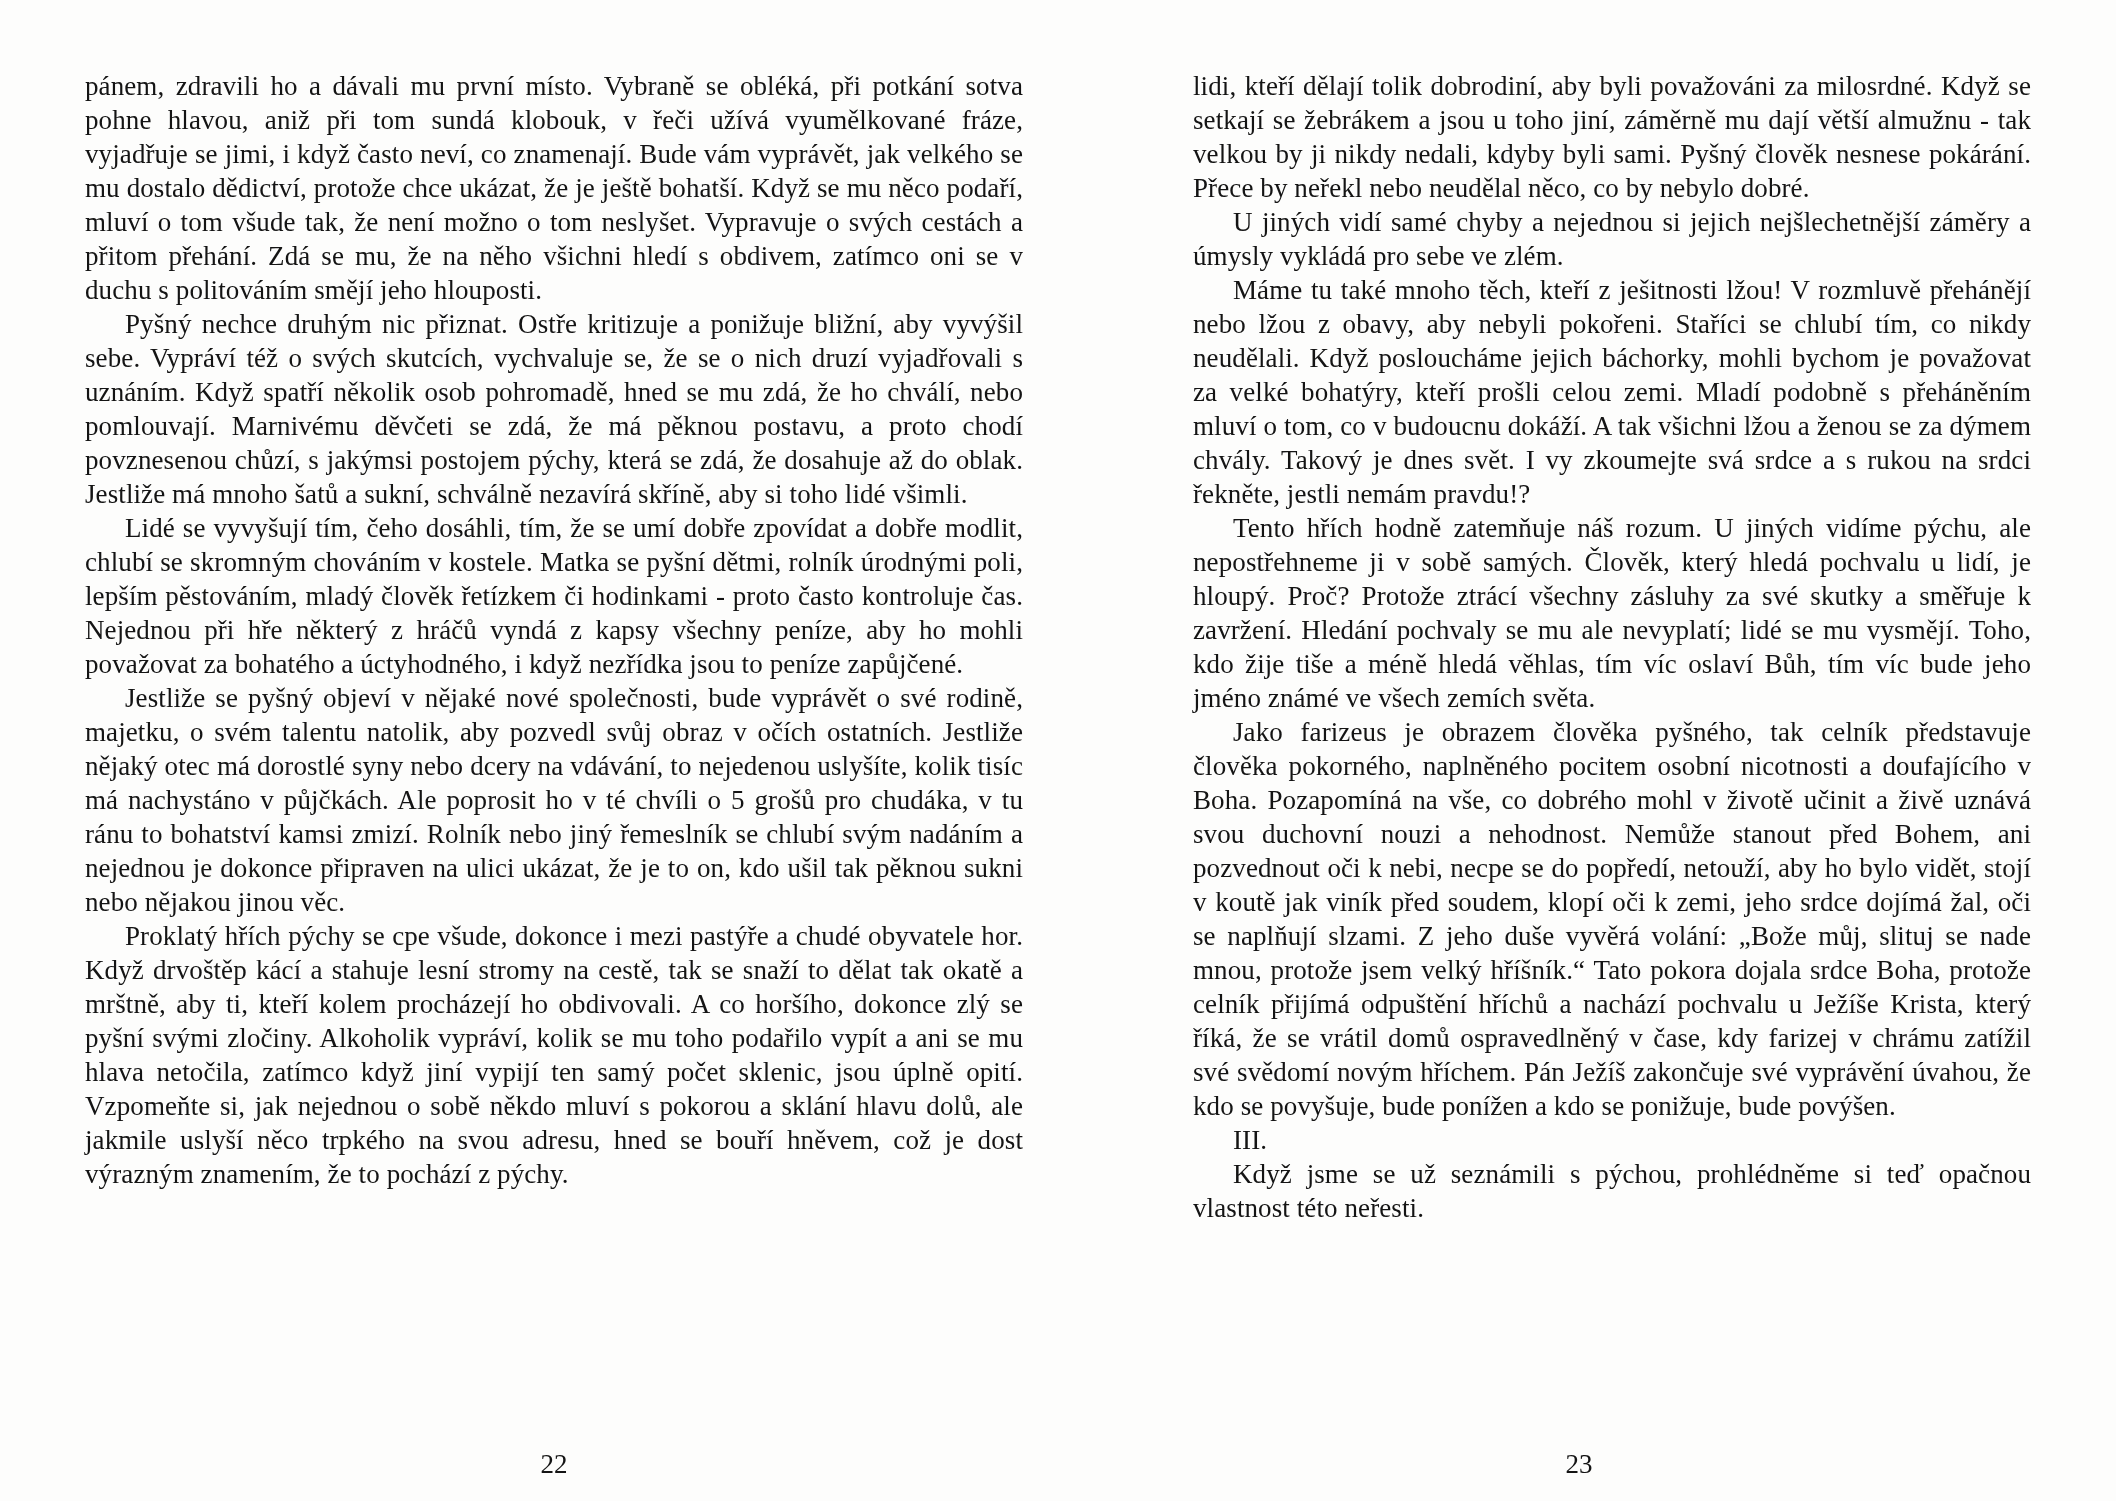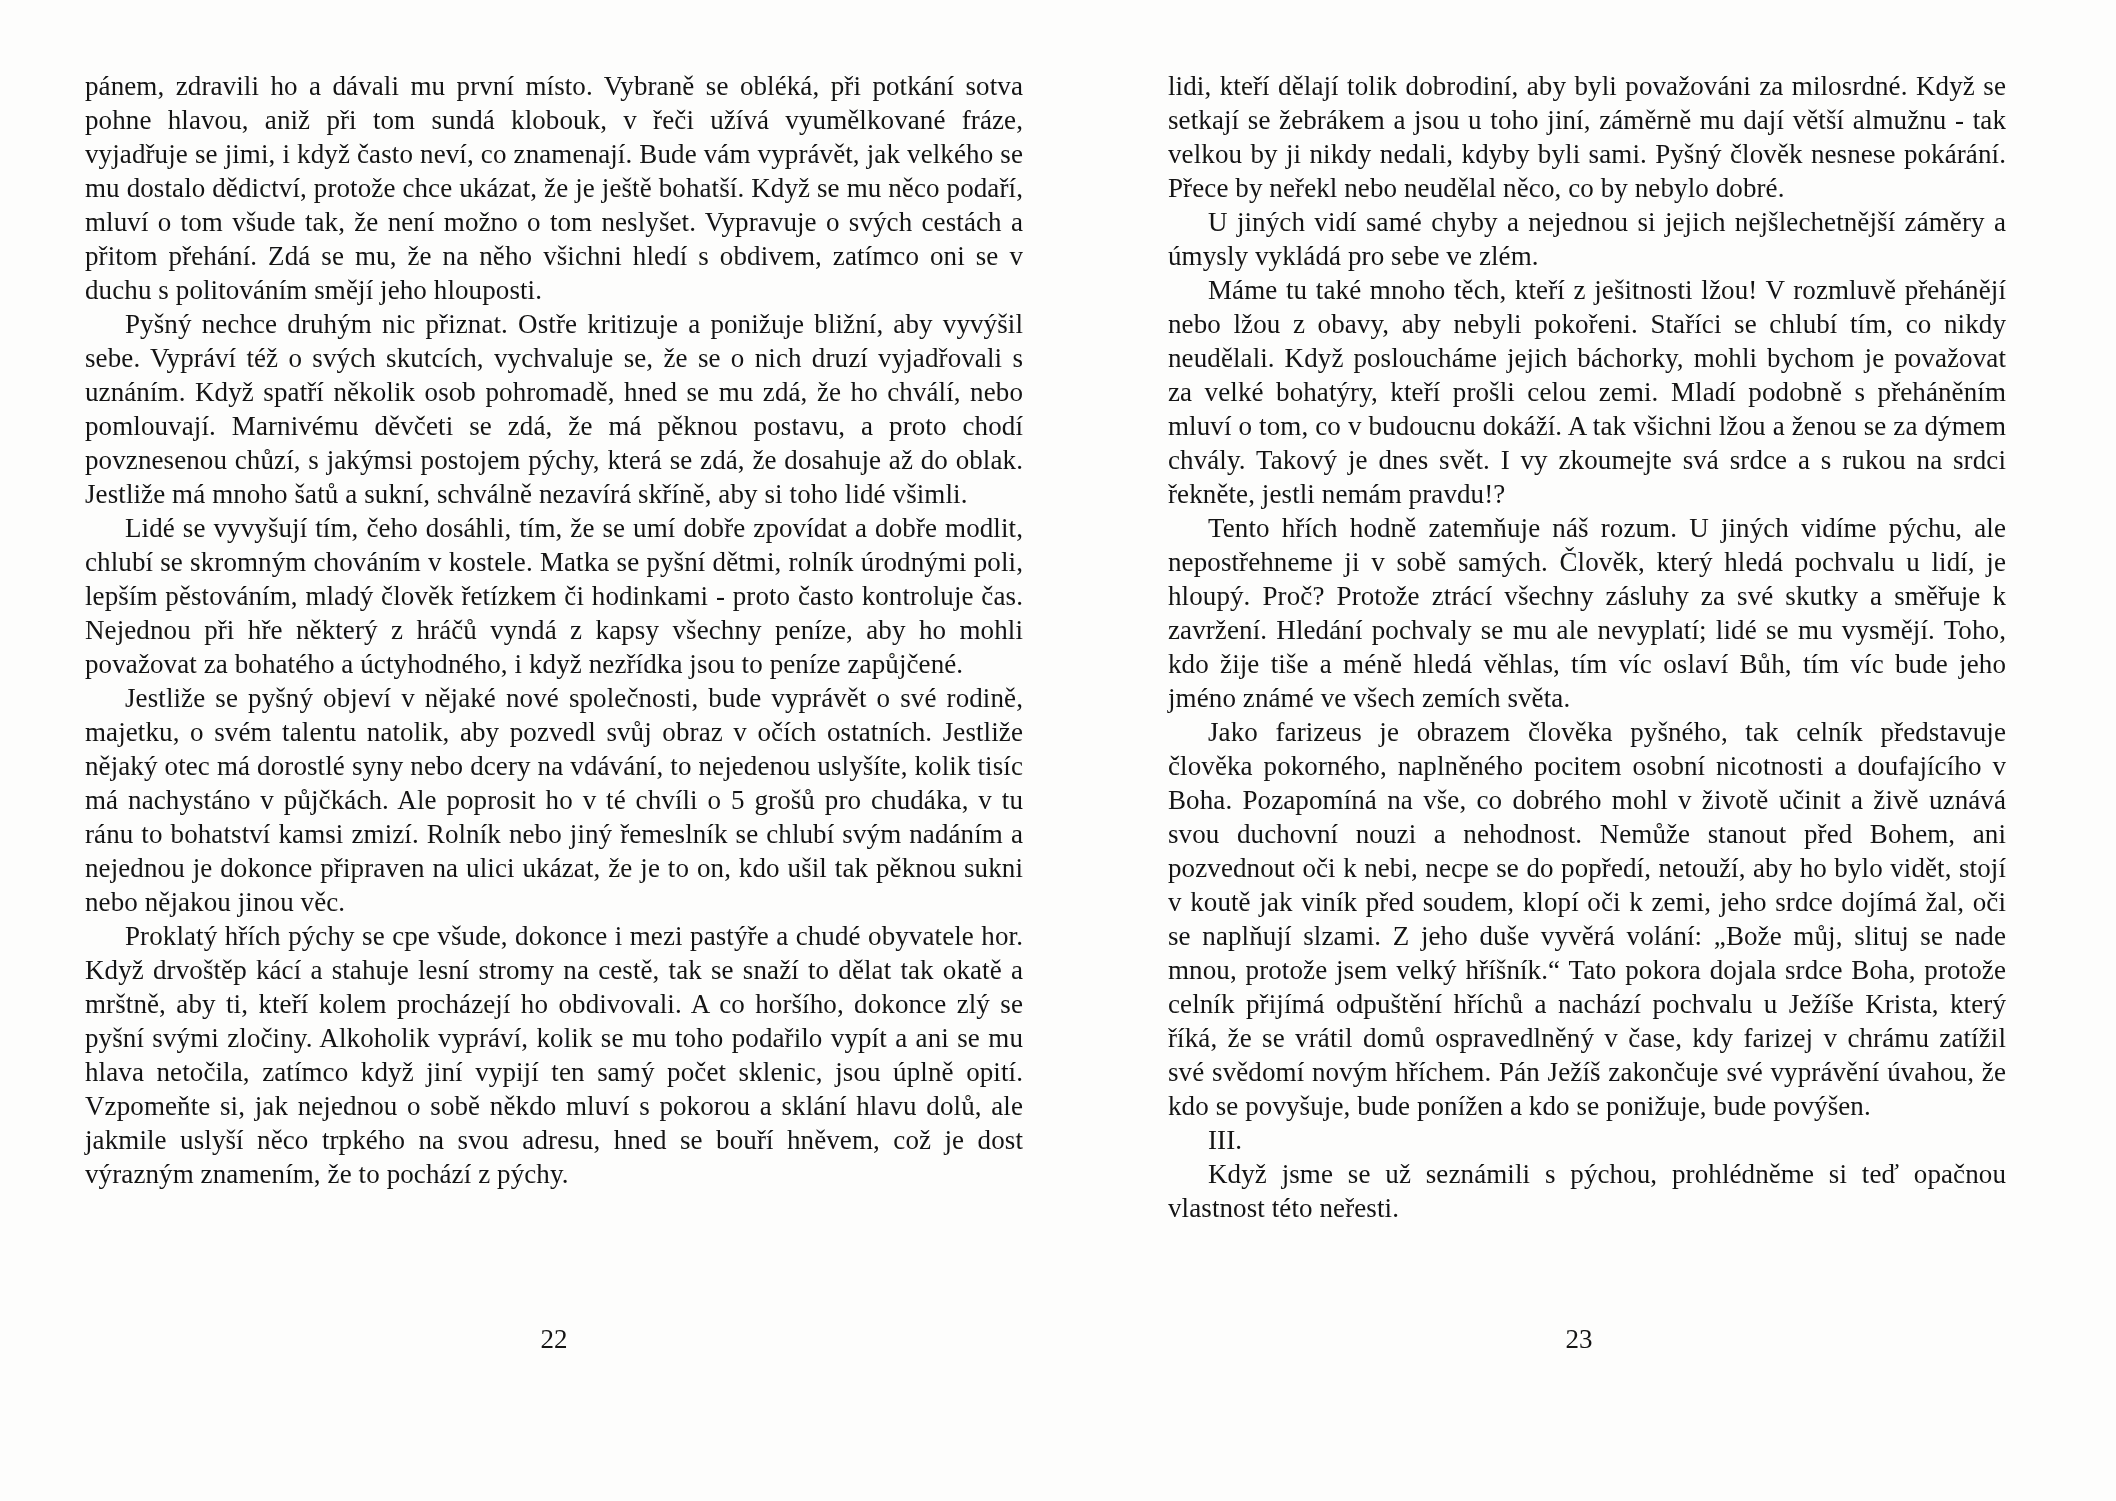--- a/index.html
+++ b/index.html
@@ -19,38 +19,38 @@
   .page {
     position: absolute;
     top: 62px;
     margin-top: 7px;
   }
   .page.left {
     left: 85px;
     width: 938px;
   }
   .page.right {
-    left: 1168px;
+    left: 1193px;
     width: 838px;
   }
   .page p {
     margin: 0;
     padding: 0;
     font-size: 27px;
     line-height: 34px;
     text-align: justify;
     text-indent: 40px;
     letter-spacing: 0.1px;
   }
   .page p.cont {
     text-indent: 0;
   }
   .pagenum {
     position: absolute;
-    top: 1322px;
+    top: 1447px;
     font-size: 27px;
     line-height: 34px;
     text-align: center;
     color: #141414;
   }
   .pagenum.left-num {
     left: 85px;
     width: 938px;
   }
   .pagenum.right-num {

